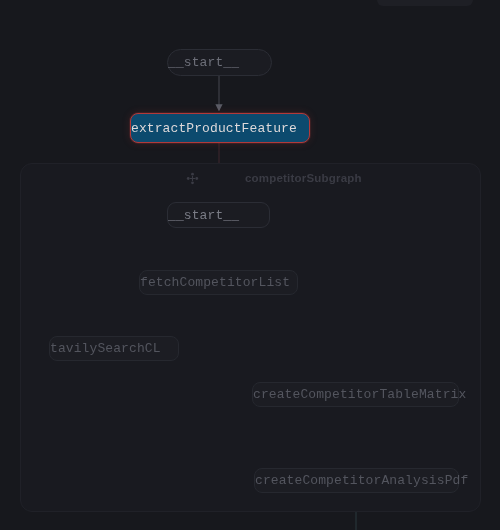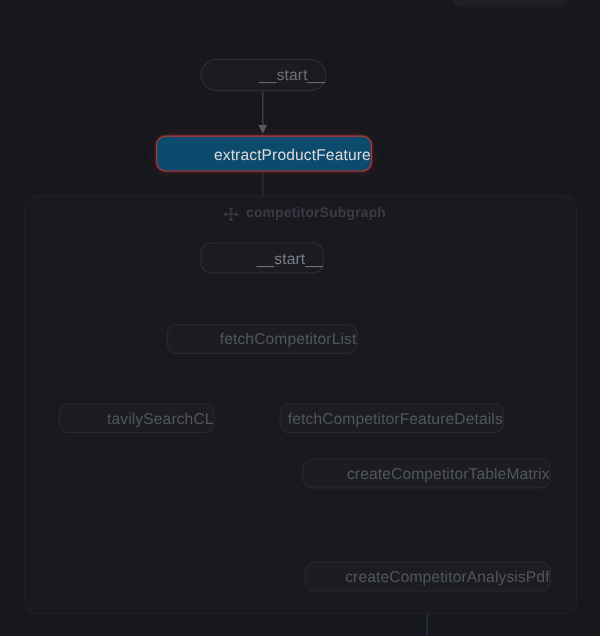--- a/index.html
+++ b/index.html
@@ -25,25 +25,26 @@
     width: 500px;
     height: 530px;
     pointer-events: none;
   }
   
   .node {
     position: absolute;
     box-sizing: border-box;
     display: flex;
     align-items: center;
-    justify-content: flex-end;
+    justify-content: flex-start;
     font-size: 13px;
     letter-spacing: 0.1px;
     white-space: nowrap;
     z-index: 3;
+    font-family: Liberation Mono, monospace;
   }
   .node.terminal {
     border-radius: 999px;
     border: 1px solid #2b2d35;
     background: #1b1c22;
     color: #6d6f79;
   }
   .node.terminal2 {
     border-radius: 9px;
     border: 1px solid #2b2d35;
@@ -84,20 +85,21 @@
     display: flex;
     align-items: center;
     gap: 6px;
     z-index: 4;
   }
   #subgraph-label .label-text {
     font-size: 11.5px;
     font-weight: bold;
     color: #3a3b44;
     letter-spacing: 0.2px;
+    margin-left: 40px;
   }
   .sg-icon { width: 13px; height: 13px; display:block; }
   
   #top-chrome {
     position: absolute;
     left: 377px;
     top: -10px;
     width: 96px;
     height: 16px;
     border-radius: 6px;
@@ -181,23 +183,20 @@
   </div>
 
   <div class="node plain" style="left:49px; top:336px; width:130px; height:25px;">
     <span>tavilySearchCL</span>
   </div>
 
   <div class="node plain" style="left:139px; top:270px; width:159px; height:25px;">
     <span>fetchCompetitorList</span>
   </div>
 
-  <div class="node plain" style="left:233px; top:336px; width:187px; height:25px;">
-    <span>fetchCompetitorFeatureDetails</span>
-  </div>
 
 
   <div class="node plain" style="left:252px; top:382px; width:207px; height:25px;">
     <span>createCompetitorTableMatrix</span>
   </div>
 
   <div class="node plain" style="left:254px; top:468px; width:205px; height:25px;">
     <span>createCompetitorAnalysisPdf</span>
   </div>
 

